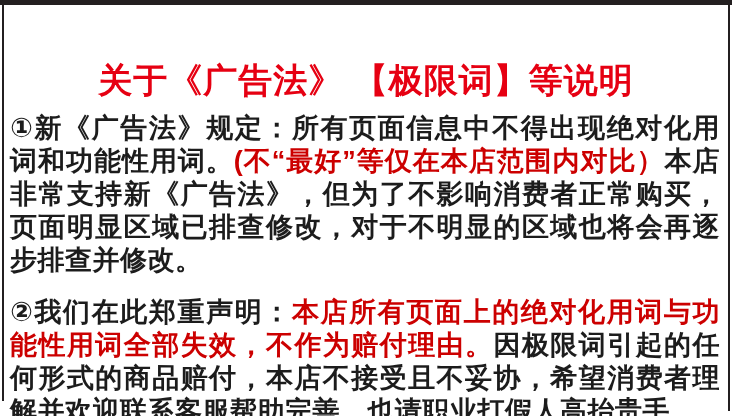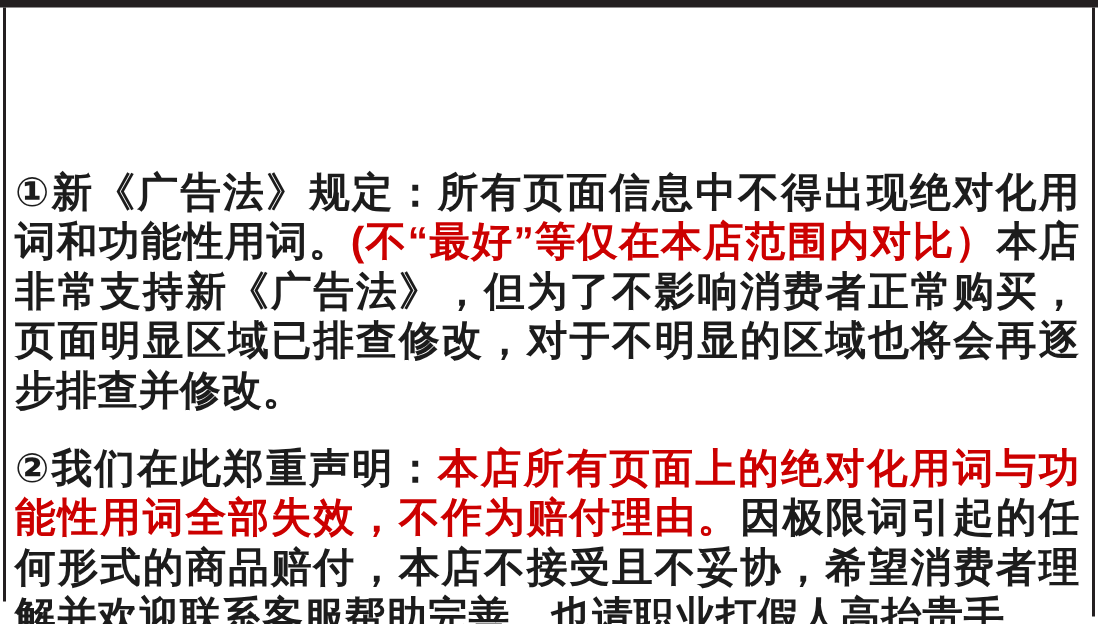--- a/index.html
+++ b/index.html
@@ -75,20 +75,21 @@
 </style>
 </head>
 <body>
 
 <div class="screen">
 
   <div class="frame-top"></div>
   <div class="frame-left"></div>
   <div class="frame-right"></div>
 
+  <div class="notice-title">关于《广告法》 【极限词】等说明</div>
 
   <div class="paragraphs">
 
     <p class="para"><span class="seg-black">①新《广告法》规定：所有页面信息中不得出现绝对化用词和功能性用词。</span><span class="seg-red">(不“最好”等仅在本店范围内对比）</span><span class="seg-black">本店非常支持新《广告法》，但为了不影响消费者正常购买，页面明显区域已排查修改，对于不明显的区域也将会再逐步排查并修改。</span></p>
 
     <p class="para"><span class="seg-black">②我们在此郑重声明：</span><span class="seg-red">本店所有页面上的绝对化用词与功能性用词全部失效，不作为赔付理由。</span><span class="seg-black">因极限词引起的任何形式的商品赔付，本店不接受且不妥协，希望消费者理解并欢迎联系客服帮助完善，也请职业打假人高抬贵手。</span></p>
 
   </div>
 
 </div>

